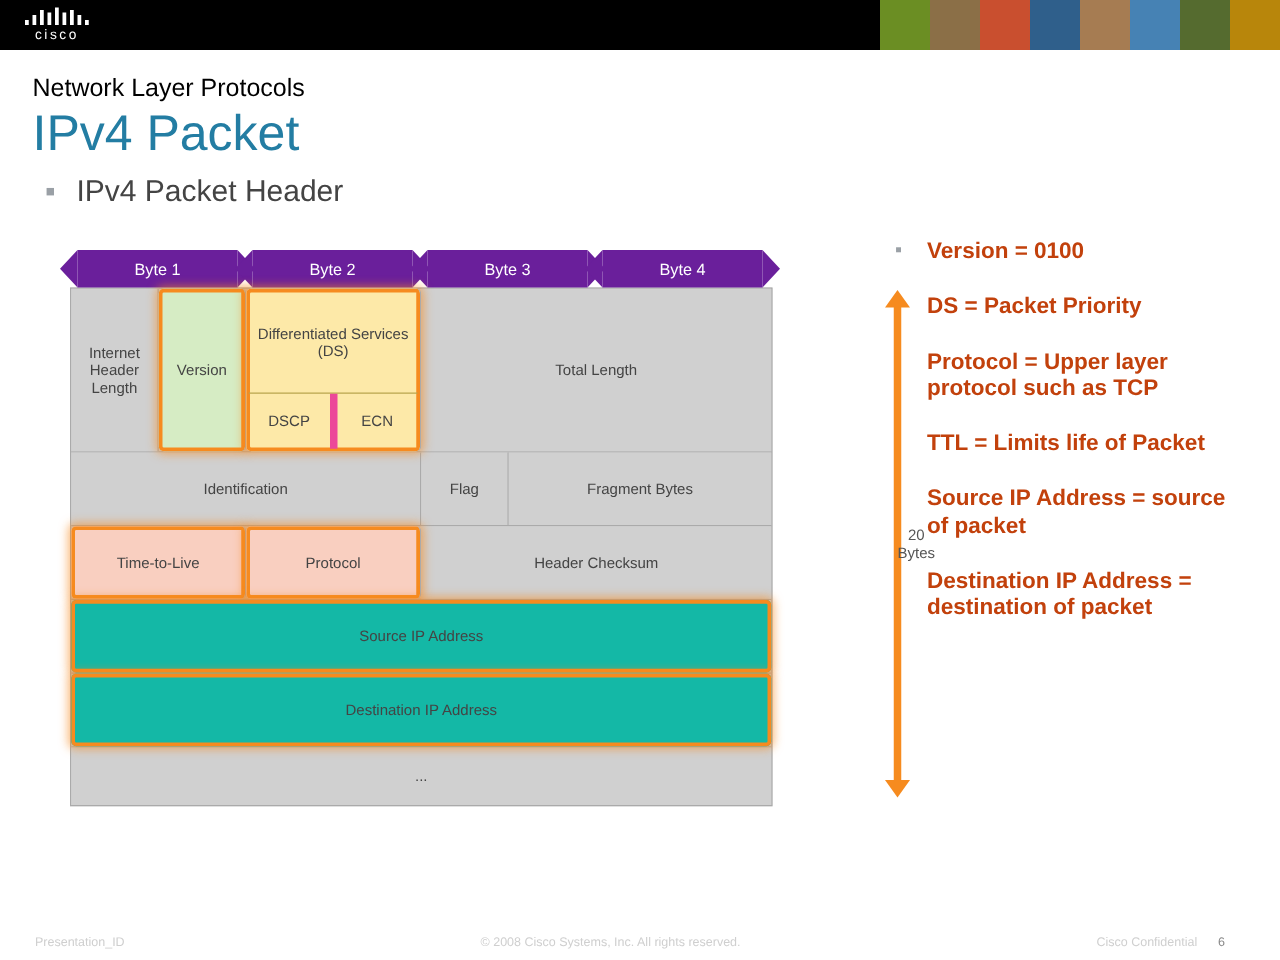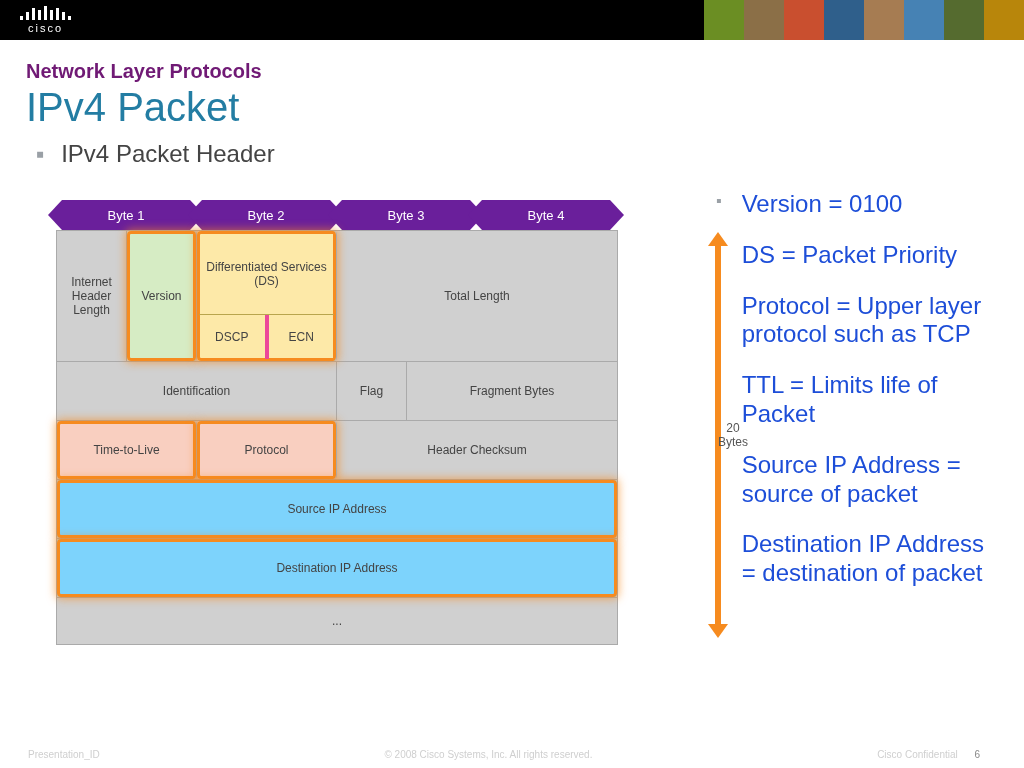--- a/index.html
+++ b/index.html
@@ -49,23 +49,23 @@
   .banner-chip {
     width: 40px;
     height: 40px;
   }
   
   .slide {
     padding: 16px 26px 0 26px;
   }
   .subtitle {
     font-size: 20px;
-    color: #701a75;
+    color: #000000;
     margin: 4px 0 0 0;
-    font-weight: 700;
+    font-weight: 400;
   }
   .title {
     font-size: 40px;
     color: #237da3;
     margin: 2px 0 10px 0;
     font-weight: 400;
   }
   .columns {
     display: flex;
     gap: 30px;
@@ -87,27 +87,28 @@
     content: "▪";
     color: #9aa0a6;
     margin-right: 10px;
   }
   .bullet-list {
     list-style: none;
     padding: 0;
     margin: 0;
   }
   .bullet-list li {
-    font-size: 24px;
-    color: #1d4ed8;
+    font-size: 18px;
+    color: #c2410c;
     margin-bottom: 22px;
     display: flex;
     gap: 10px;
     align-items: flex-start;
     line-height: 1.2;
+    font-weight: bold;
   }
   .bullet-list li::before {
     font-size: 16px;
     line-height: 1.4;
   }
   
   .diagram-wrap {
     position: relative;
     margin-left: 30px;
   }
@@ -177,21 +178,21 @@
   
   .hl {
     box-shadow: 0 0 0 3px #f68b1f inset, 0 0 8px 2px rgba(246,139,31,.6);
     border-radius: 4px;
     z-index: 2;
   }
   
   .c-green  { background: #d6ecc4; }
   .c-yellow { background: #fde9a8; }
   .c-pink   { background: #f9cfc0; }
-  .c-orange { background: #7dd3fc; }
+  .c-orange { background: #14b8a6; }
 
   
   .ds-inner {
     display: flex;
     flex-direction: column;
     width: 100%;
     height: 100%;
   }
   .ds-top {
     flex: 1;
@@ -199,21 +200,21 @@
     align-items: center;
     justify-content: center;
     border-bottom: 1px solid #b9a54d;
   }
   .ds-bot {
     height: 44px;
     display: flex;
   }
   .ds-bot > div {
     flex: 1;
-    border-right: 4px solid #ec4899;
+    border-right: 6px solid #ec4899;
     display: flex;
     align-items: center;
     justify-content: center;
   }
   .ds-bot > div:last-child { border-right: none; }
 
   
   .vbox {
     position: absolute;
     right: -60px;

